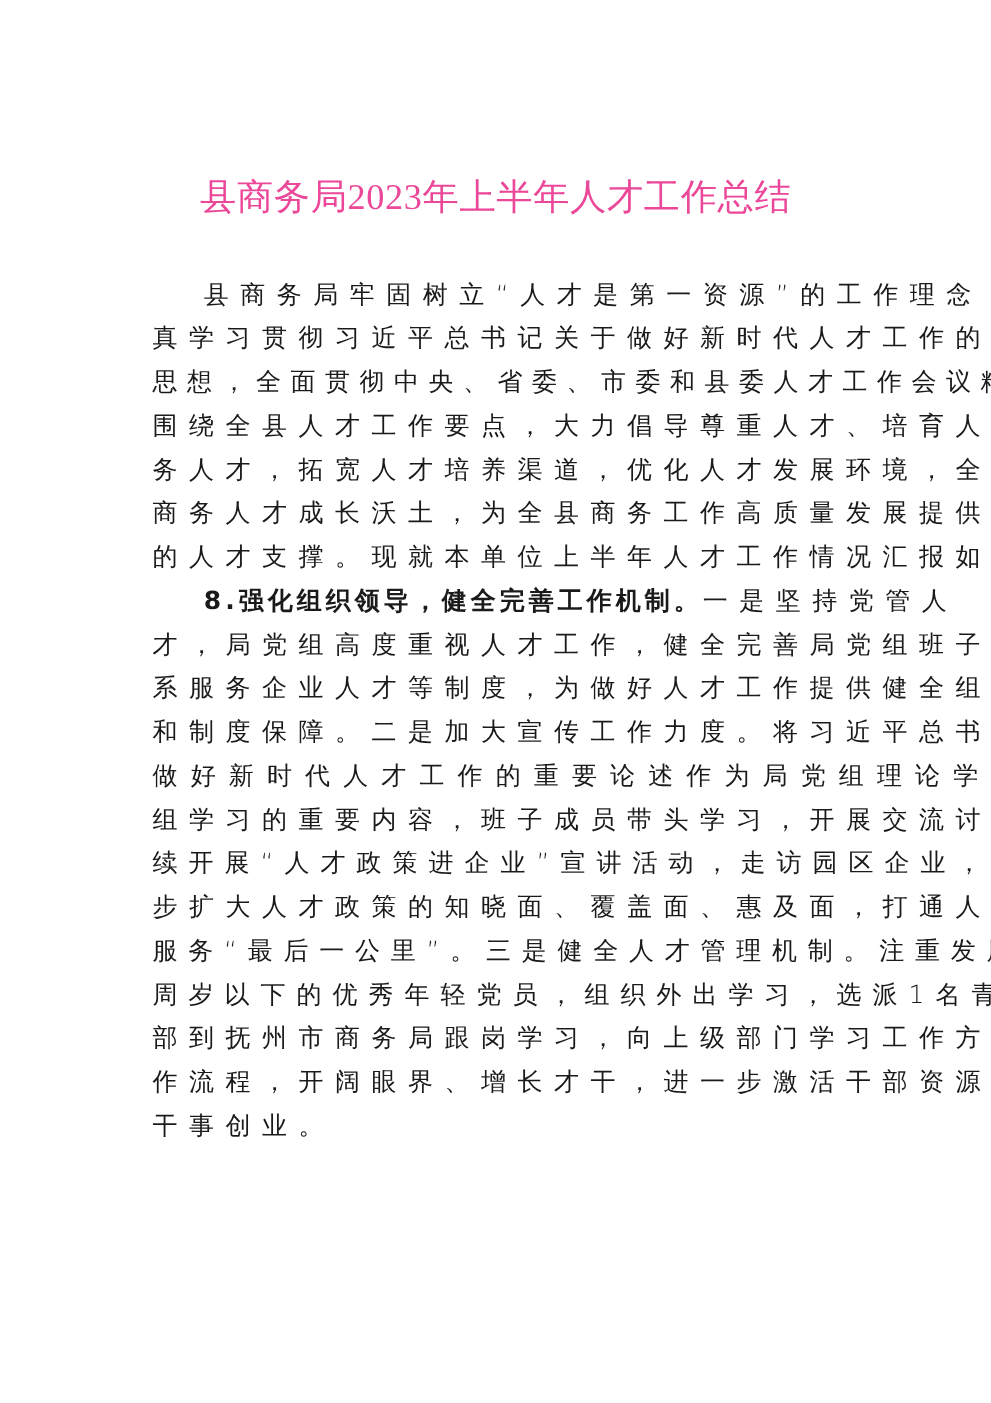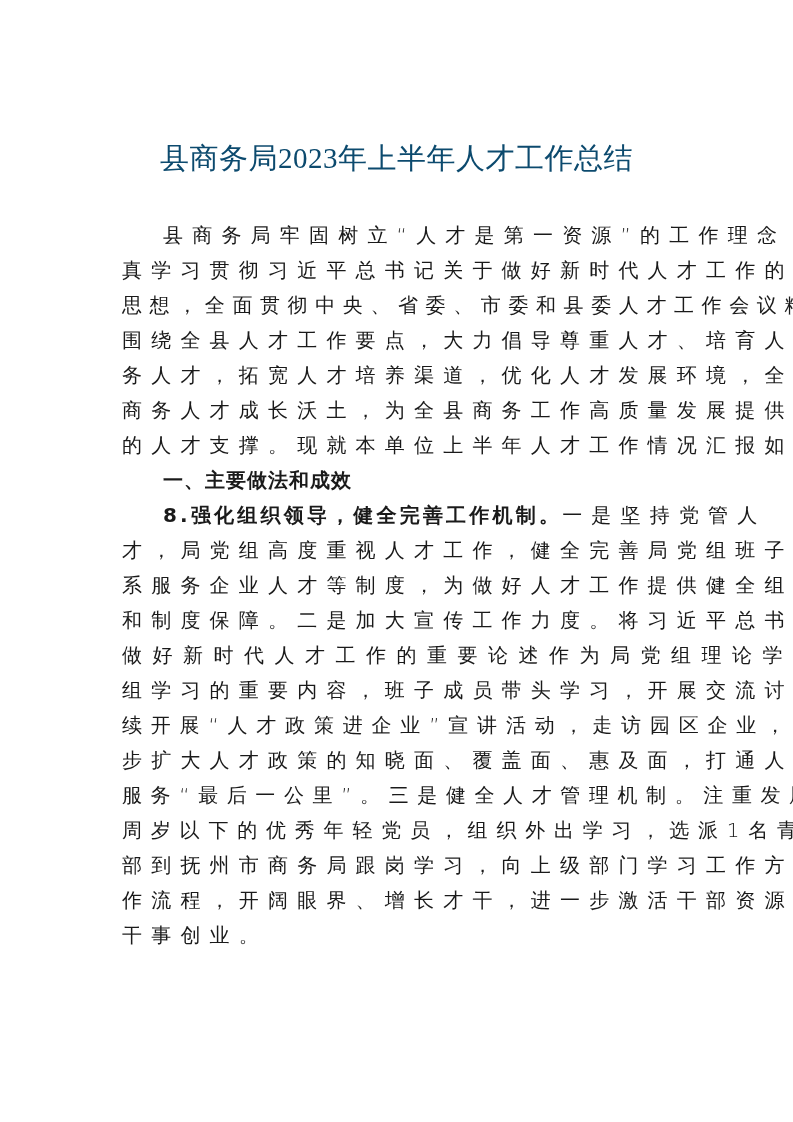--- a/index.html
+++ b/index.html
@@ -1,21 +1,21 @@
 <!DOCTYPE html>
 <html><head>
 <meta charset="utf-8">
 <style>
   html, body { margin: 0; padding: 0; background: #ffffff; }
   body { width: 793px; height: 1122px; position: relative; overflow: hidden;
          font-family: "DejaVu Serif", "Liberation Serif", serif; color: #111111; }
   .page { position: absolute; left: 0; top: 0; width: 793px; height: 1122px; background: #fff; }
   .title { position: absolute; top: 138px; left: 0; width: 793px; text-align: center;
            font-family: "Liberation Serif", "DejaVu Serif", serif; font-size: 29px; line-height: 40px;
-           letter-spacing: 0.5px; color: #0c4a6e; }
+           letter-spacing: 0.5px; color: #ec4899; }
   .body { position: absolute; left: 122px; top: 218px; width: 556px; }
   .line { height: 35px; line-height: 35px; font-size: 20px; white-space: nowrap;
           letter-spacing: 9.2px; font-family: "DejaVu Sans", sans-serif; font-weight: 300; color: #1a1a1a; }
   .indent { padding-left: 41px; }
   .heading { font-family: "DejaVu Sans", sans-serif; font-weight: bold; letter-spacing: 1px; padding-left: 41px; }
   .bold { font-weight: bold; letter-spacing: 3.2px; }
 </style>
 </head>
 <body>
 
@@ -24,21 +24,20 @@
 
   <div class="body">
     <div class="line indent">县商务局牢固树立“人才是第一资源”的工作理念，认</div>
     <div class="line">真学习贯彻习近平总书记关于做好新时代人才工作的重要</div>
     <div class="line" style="letter-spacing:7.6px">思想，全面贯彻中央、省委、市委和县委人才工作会议精神，</div>
     <div class="line">围绕全县人才工作要点，大力倡导尊重人才、培育人才、服</div>
     <div class="line">务人才，拓宽人才培养渠道，优化人才发展环境，全力厚植</div>
     <div class="line">商务人才成长沃土，为全县商务工作高质量发展提供强有力</div>
     <div class="line">的人才支撑。现就本单位上半年人才工作情况汇报如下：</div>
 
-    <div class="line heading">一、主要做法和成效</div>
 
     <div class="line indent">
       <span class="bold">8.强化组织领导，健全完善工作机制。</span><span>一是坚持党管人</span>
     </div>
     <div class="line">才，局党组高度重视人才工作，健全完善局党组班子成员联</div>
     <div class="line">系服务企业人才等制度，为做好人才工作提供健全组织保障</div>
     <div class="line">和制度保障。二是加大宣传工作力度。将习近平总书记关于</div>
     <div class="line" style="letter-spacing:10.5px">做好新时代人才工作的重要论述作为局党组理论学习中心</div>
     <div class="line">组学习的重要内容，班子成员带头学习，开展交流讨论。持</div>
     <div class="line" style="letter-spacing:8.8px">续开展“人才政策进企业”宣讲活动，走访园区企业，进一</div>

